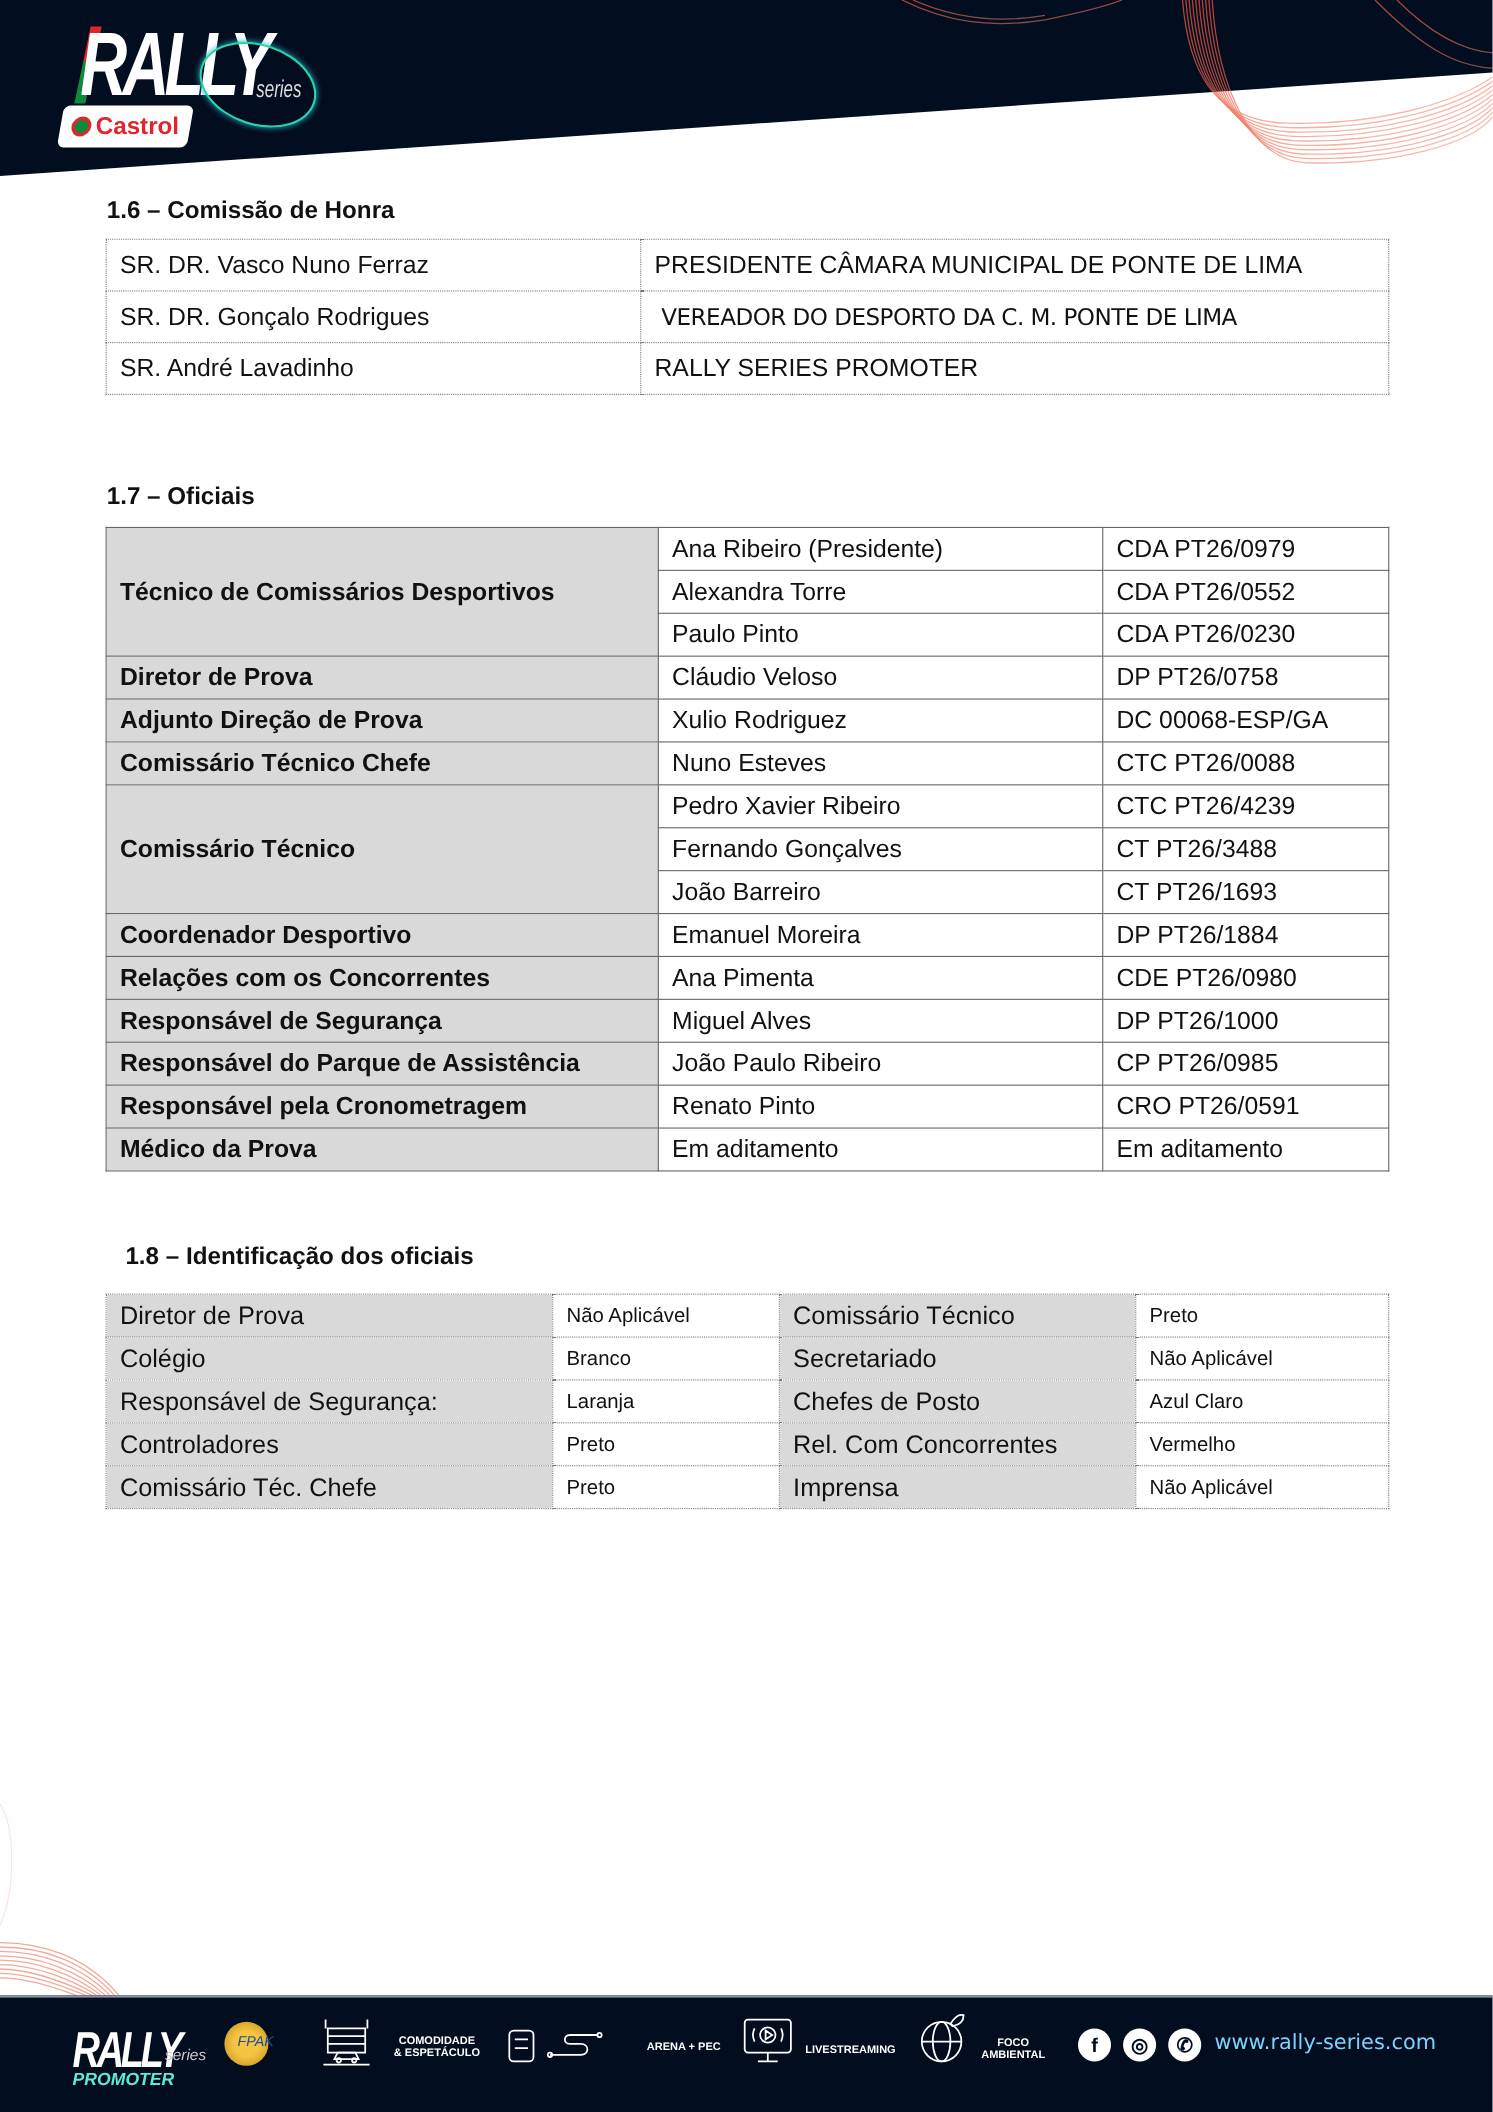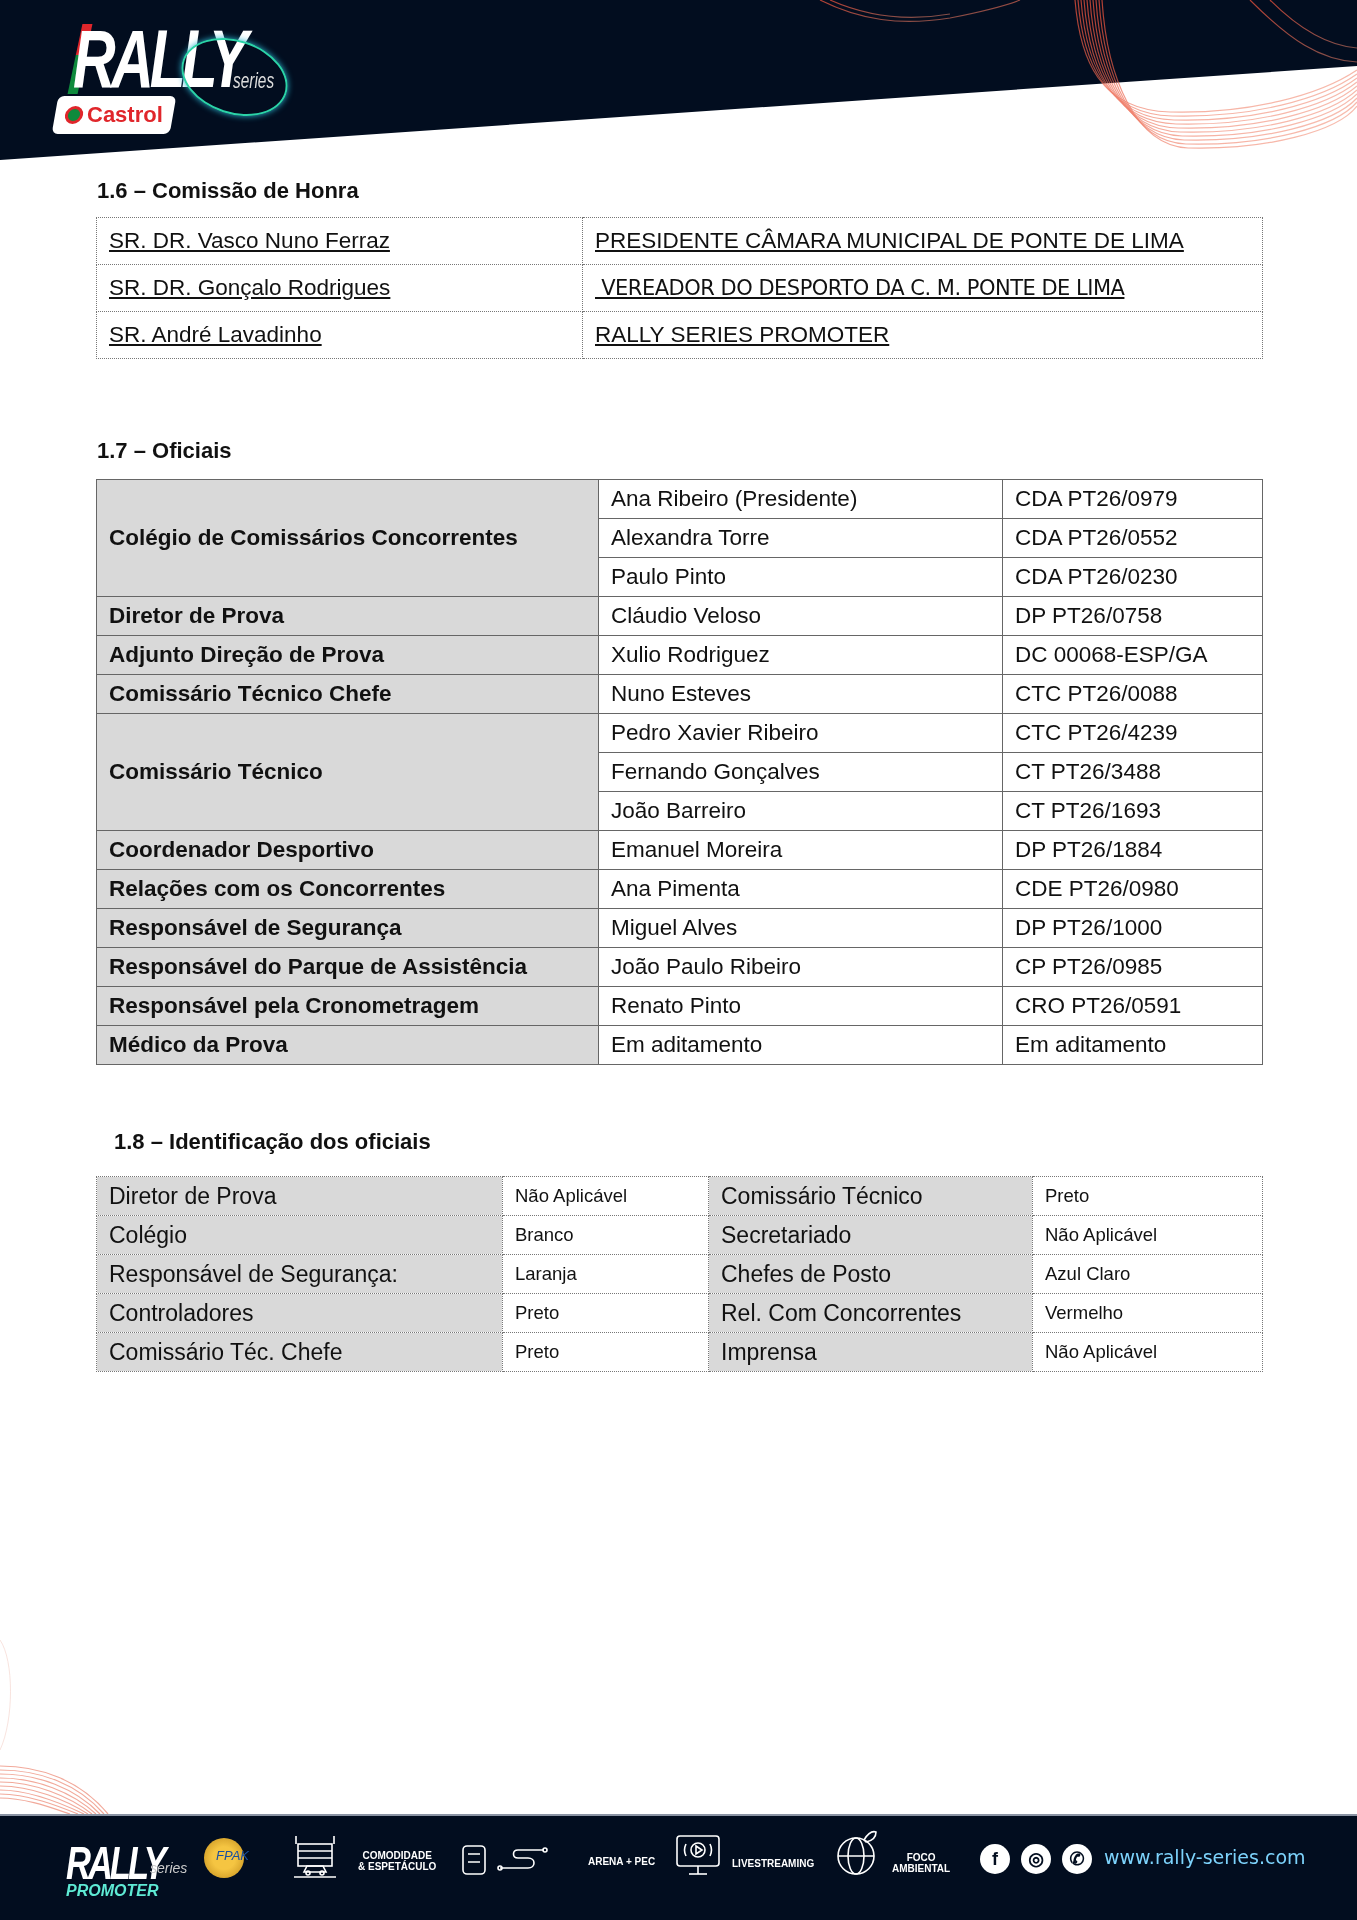--- a/index.html
+++ b/index.html
@@ -29,21 +29,21 @@
   .logo .castrol .c-icon { width: 18px; height: 18px; border-radius: 50%; background: #0e8a3c;
     border: 3px solid #e0262b; box-sizing: border-box; }
   .logo .castrol span.txt { color: #e0262b; font-weight: bold; font-size: 22px; transform: skewX(10deg); }
 
   .section-title { position: absolute; font-weight: bold; font-size: 22px; color: #111; }
 
   table { border-collapse: collapse; position: absolute; table-layout: fixed; }
   td { padding: 0 12px; font-size: 22.5px; white-space: nowrap; overflow: hidden; }
 
   .t16 { left: 96px; top: 217px; width: 1166px; }
-  .t16 td { border: 1px dotted #777; height: 46px; text-decoration: underline; }
+  .t16 td { border: 1px dotted #777; height: 46px; }
   .t16 td.role { font-family: "Liberation Sans", sans-serif; }
   .t16 td.role.alt { font-family: "DejaVu Sans", sans-serif; font-size: 21px; letter-spacing: -0.5px; }
 
   .t17 { left: 96px; top: 479px; width: 1166px; }
   .t17 td { border: 1.5px solid #666; height: 38px; font-size: 22.5px; }
   .t17 td.lbl { background: #d9d9d9; font-weight: bold; }
   .t17 td.c { text-align: left; }
 
   .t18 { left: 96px; top: 1176px; width: 1166px; }
   .t18 td { border: 1px dotted #777; height: 38px; }
@@ -131,21 +131,21 @@
 
 <div class="section-title" style="left:97px; top:438px;">1.7 – Oficiais</div>
 <table class="t17">
   <colgroup>
       <col style="width:502px">
       <col style="width:404px">
       <col style="width:260px">
     </colgroup>
   <tbody>
     <tr>
-      <td class="lbl" rowspan="3">Colégio de Comissários Concorrentes</td>
+      <td class="lbl" rowspan="3">Técnico de Comissários Desportivos</td>
       <td class="c">Ana Ribeiro (Presidente)</td>
       <td class="c">CDA PT26/0979</td>
     </tr>
     <tr>
       <td class="c">Alexandra Torre</td>
       <td class="c">CDA PT26/0552</td>
     </tr>
     <tr>
       <td class="c">Paulo Pinto</td>
       <td class="c">CDA PT26/0230</td>

